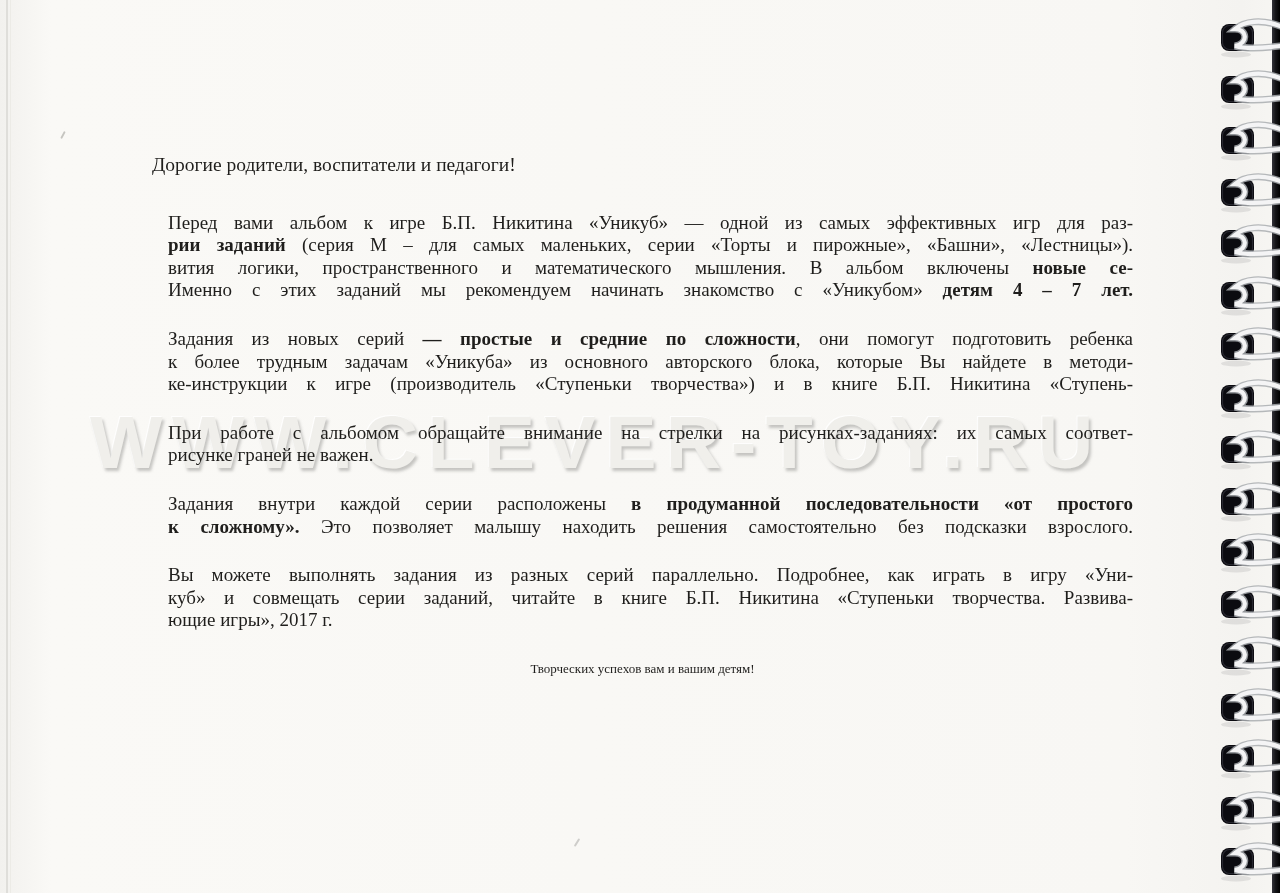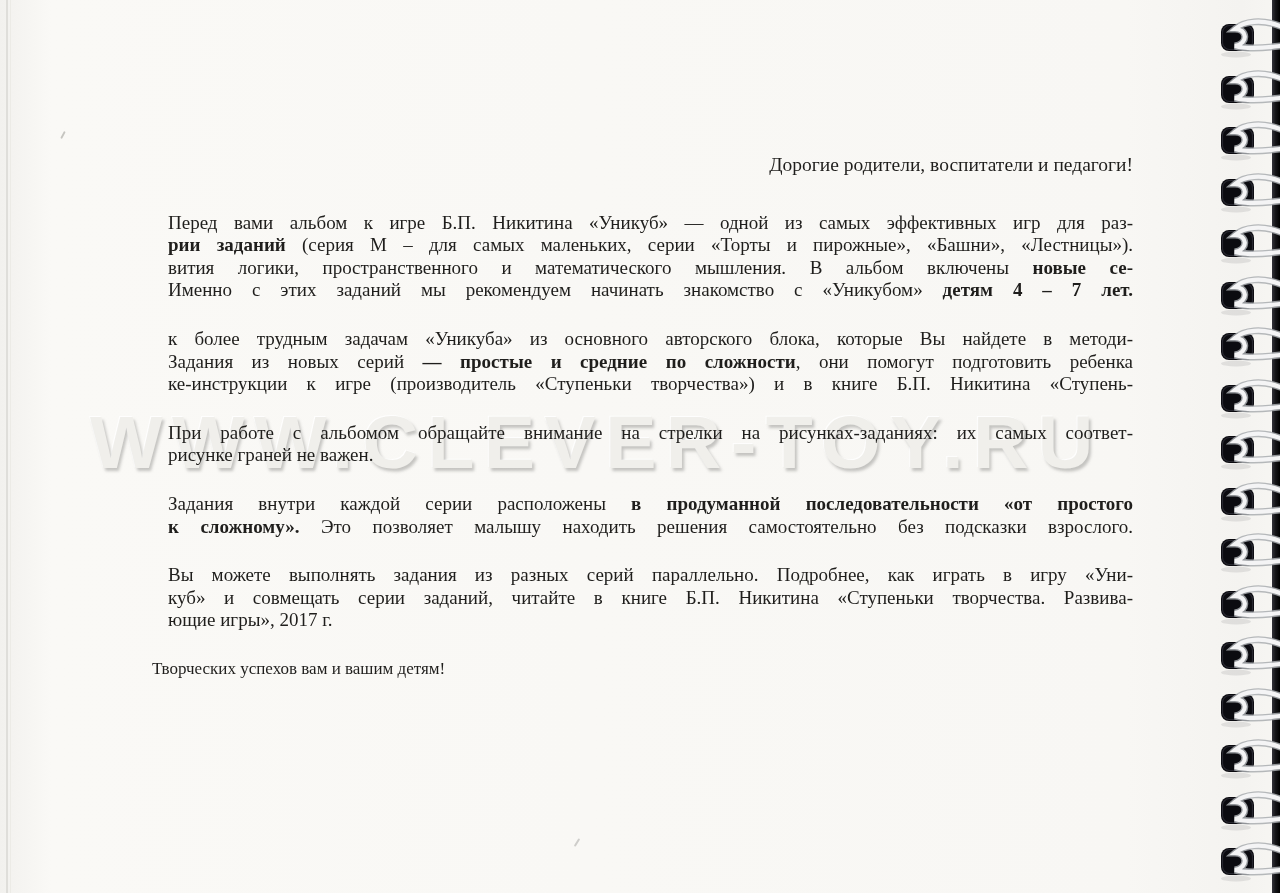--- a/index.html
+++ b/index.html
@@ -18,26 +18,26 @@
   .edge-line2{position:absolute;left:10px;top:0;width:1px;height:893px;background:#ecebe6;}
   .watermark{
     position:absolute;left:90px;top:400px;z-index:1;white-space:nowrap;
     font-family:"Liberation Sans","DejaVu Sans",sans-serif;font-weight:bold;
     font-size:74px;letter-spacing:9px;color:var(--wm);
     text-shadow:2px 3px 3px rgba(110,110,108,.38), -1px -1px 0 rgba(255,255,255,.85);
     transform:scaleX(1.04);transform-origin:left center;
   }
   .content{position:absolute;left:152px;top:0;width:981px;z-index:2;padding-top:154px;
     font-size:19px;line-height:22.6px;}
-  .heading{text-align:right;margin-bottom:35px;font-size:19.5px;}
+  .heading{text-align:left;margin-bottom:35px;font-size:19.5px;}
   .para{margin:0 0 26px 16px;}
   .line{text-align:justify;text-align-last:justify;}
   .line.nl{text-align-last:left;}
   .b{font-weight:bold;}
-  .closing{font-size:17px;}
+  .closing{text-align:center;font-size:13px;}
   .binding{position:absolute;right:0;top:0;width:80px;height:893px;z-index:3;}
   .spine-strip{position:absolute;right:0;top:0;width:8px;height:893px;
     background:linear-gradient(90deg,#33333a 0%,var(--spine) 45%,#000 100%);}
   .coil{position:absolute;right:0;width:64px;height:44px;}
   .coil-svg{display:block;width:64px;height:44px;}
   .coil-svg .hole{fill:var(--hole);}
   .coil-svg .hole-shine{fill:none;stroke:#3c3c46;stroke-width:1.2;opacity:.6;}
   .coil-svg .wire-under{fill:none;stroke:var(--wire-shade);stroke-width:7;stroke-linecap:round;opacity:.85;}
   .coil-svg .wire{fill:none;stroke:var(--wire);stroke-width:4.2;stroke-linecap:round;}
   .coil-svg .coil-shadow{fill:rgba(40,40,45,.10);}
@@ -57,22 +57,22 @@
   <div class="content">
     <div class="heading">Дорогие родители, воспитатели и педагоги!</div>
     <div>
         <div class="para">
           <div class="line"><span>Перед вами альбом к игре Б.П. Никитина «Уникуб» — одной из самых эффективных игр для раз-</span></div>
           <div class="line"><span class="b">рии заданий</span><span> (серия М – для самых маленьких, серии «Торты и пирожные», «Башни», «Лестницы»).</span></div>
           <div class="line"><span>вития логики, пространственного и математического мышления. В альбом включены </span><span class="b">новые се-</span></div>
           <div class="line"><span>Именно с этих заданий мы рекомендуем начинать знакомство с «Уникубом» </span><span class="b">детям 4 – 7 лет.</span></div>
         </div>
         <div class="para">
+          <div class="line"><span>Задания из новых серий </span><span class="b">— простые и средние по сложности</span><span>, они помогут подготовить ребенка</span></div>
           <div class="line"><span>к более трудным задачам «Уникуба» из основного авторского блока, которые Вы найдете в методи-</span></div>
-          <div class="line"><span>Задания из новых серий </span><span class="b">— простые и средние по сложности</span><span>, они помогут подготовить ребенка</span></div>
           <div class="line"><span>ке-инструкции к игре (производитель «Ступеньки творчества») и в книге Б.П. Никитина «Ступень-</span></div>
         </div>
         <div class="para">
           <div class="line"><span>При работе с альбомом обращайте внимание на стрелки на рисунках-заданиях: их самых соответ-</span></div>
           <div class="line nl"><span>рисунке граней не важен.</span></div>
         </div>
         <div class="para">
           <div class="line"><span>Задания внутри каждой серии расположены </span><span class="b">в продуманной последовательности «от простого</span></div>
           <div class="line"><span class="b">к сложному».</span><span> Это позволяет малышу находить решения самостоятельно без подсказки взрослого.</span></div>
         </div>

